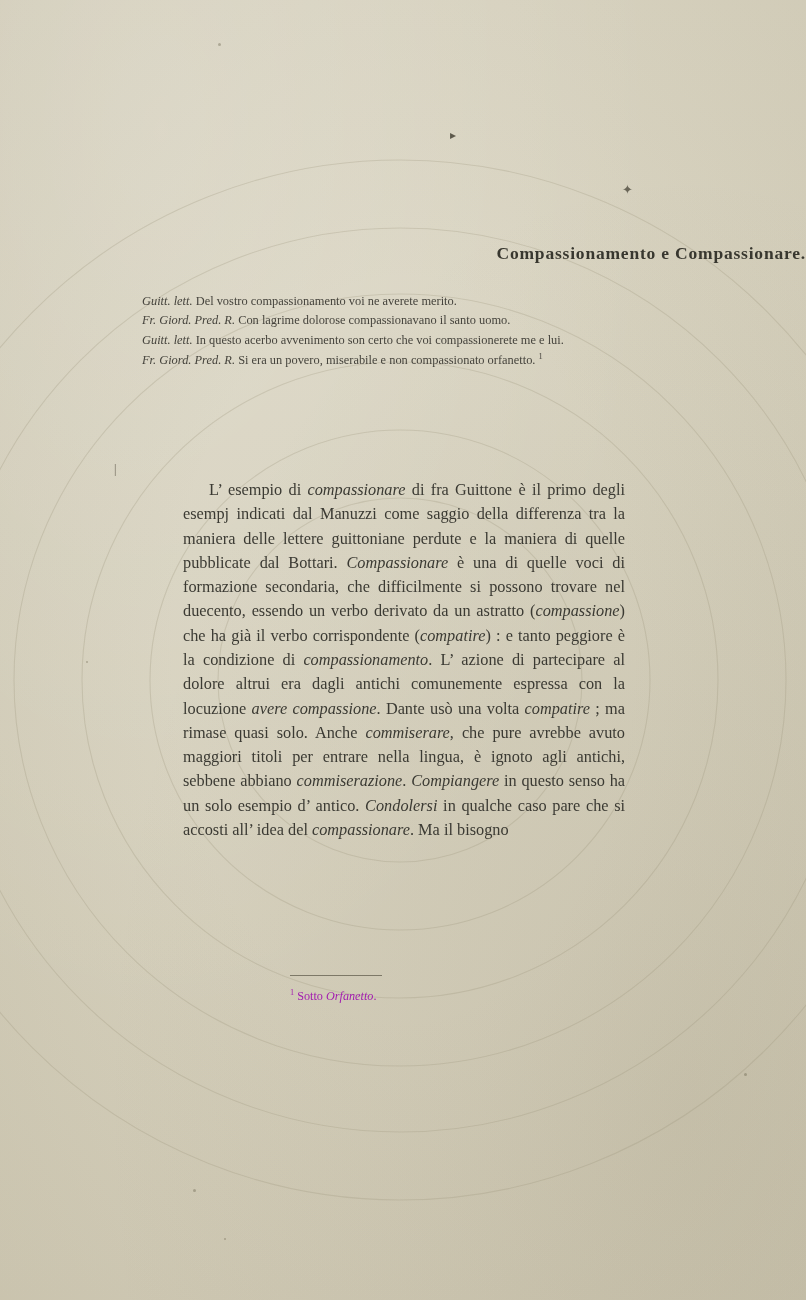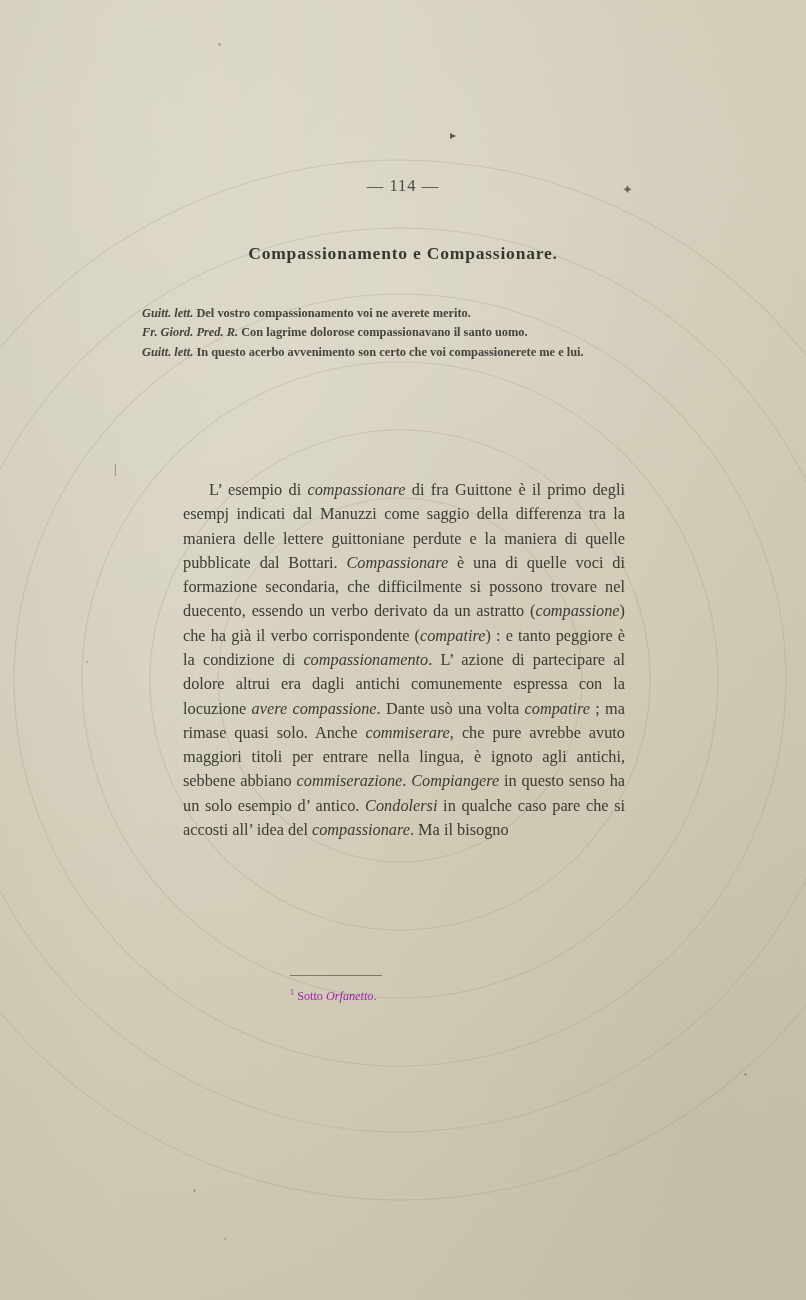--- a/index.html
+++ b/index.html
@@ -76,38 +76,37 @@
     top: 462px;
     left: 114px;
     font-size: 12px;
     color: #6d6859;
   }
   h1.title {
     position: absolute;
     top: 243px;
     left: 0;
     right: 0;
-    text-align: center;
+    text-align: right;
     font-size: 17.5px;
     font-weight: bold;
     letter-spacing: 0.8px;
     color: #38372f;
     margin: 0;
     font-family: "Liberation Serif", serif;
   }
   .citations {
     position: absolute;
-    top: 304px;
+    top: 292px;
     left: 118px;
     width: 570px;
     font-size: 12.4px;
     line-height: 1.48;
     color: #45433c;
     text-align: justify;
-    font-weight: bold;
   }
   .citations p {
     margin: 0 0 1px 0;
     text-indent: 24px;
   }
   .citations .src {
     font-style: italic;
   }
   .body-text {
     position: absolute;
@@ -169,37 +168,39 @@
 <div class="speck" style="left:218px; top:43px; width:3px; height:3px;"></div>
 <div class="speck" style="left:744px; top:1073px; width:3px; height:3px;"></div>
 <div class="speck" style="left:193px; top:1189px; width:3px; height:3px;"></div>
 <div class="speck" style="left:86px; top:661px; width:2px; height:2px;"></div>
 <div class="speck" style="left:224px; top:1238px; width:2px; height:2px;"></div>
 
 <div class="page">
 
   <div class="mark-tick">▸</div>
 
-  <div class="folio">— 114 —</div>
 
   <div class="mark-dot">✦</div>
 
   <h1 class="title">Compassionamento e Compassionare.</h1>
 
   <div class="mark-left-bar">|</div>
 
   <div class="citations">
     <p>
       <span class="src">Guitt. lett.</span><span> Del vostro compassionamento voi ne averete merito.</span>
     </p>
     <p>
       <span class="src">Fr. Giord. Pred. R.</span><span> Con lagrime dolorose compassionavano il santo uomo.</span>
     </p>
     <p>
       <span class="src">Guitt. lett.</span><span> In questo acerbo avvenimento son certo che voi compassionerete me e lui.</span>
+    </p>
+    <p>
+      <span class="src">Fr. Giord. Pred. R.</span><span> Si era un povero, miserabile e non compassionato orfanetto. </span><sup>1</sup>
     </p>
   </div>
 
   <div class="body-text">
     <p>L’ esempio di <i>compassionare</i> di fra Guittone è il primo degli esempj indicati dal Manuzzi come saggio della differenza tra la maniera delle lettere guittoniane perdute e la maniera di quelle pubblicate dal Bottari. <i>Compassionare</i> è una di quelle voci di formazione secondaria, che difficilmente si possono trovare nel duecento, essendo un verbo derivato da un astratto (<i>compassione</i>) che ha già il verbo corrispondente (<i>compatire</i>) : e tanto peggiore è la condizione di <i>compassionamento</i>. L’ azione di partecipare al dolore altrui era dagli antichi comunemente espressa con la locuzione <i>avere compassione</i>. Dante usò una volta <i>compatire</i> ; ma rimase quasi solo. Anche <i>commiserare</i>, che pure avrebbe avuto maggiori titoli per entrare nella lingua, è ignoto agli antichi, sebbene abbiano <i>commiserazione</i>. <i>Compiangere</i> in questo senso ha un solo esempio d’ antico. <i>Condolersi</i> in qualche caso pare che si accosti all’ idea del <i>compassionare</i>. Ma il bisogno</p>
   </div>
 
   <div class="rule"></div>
 
   <div class="footnote">

